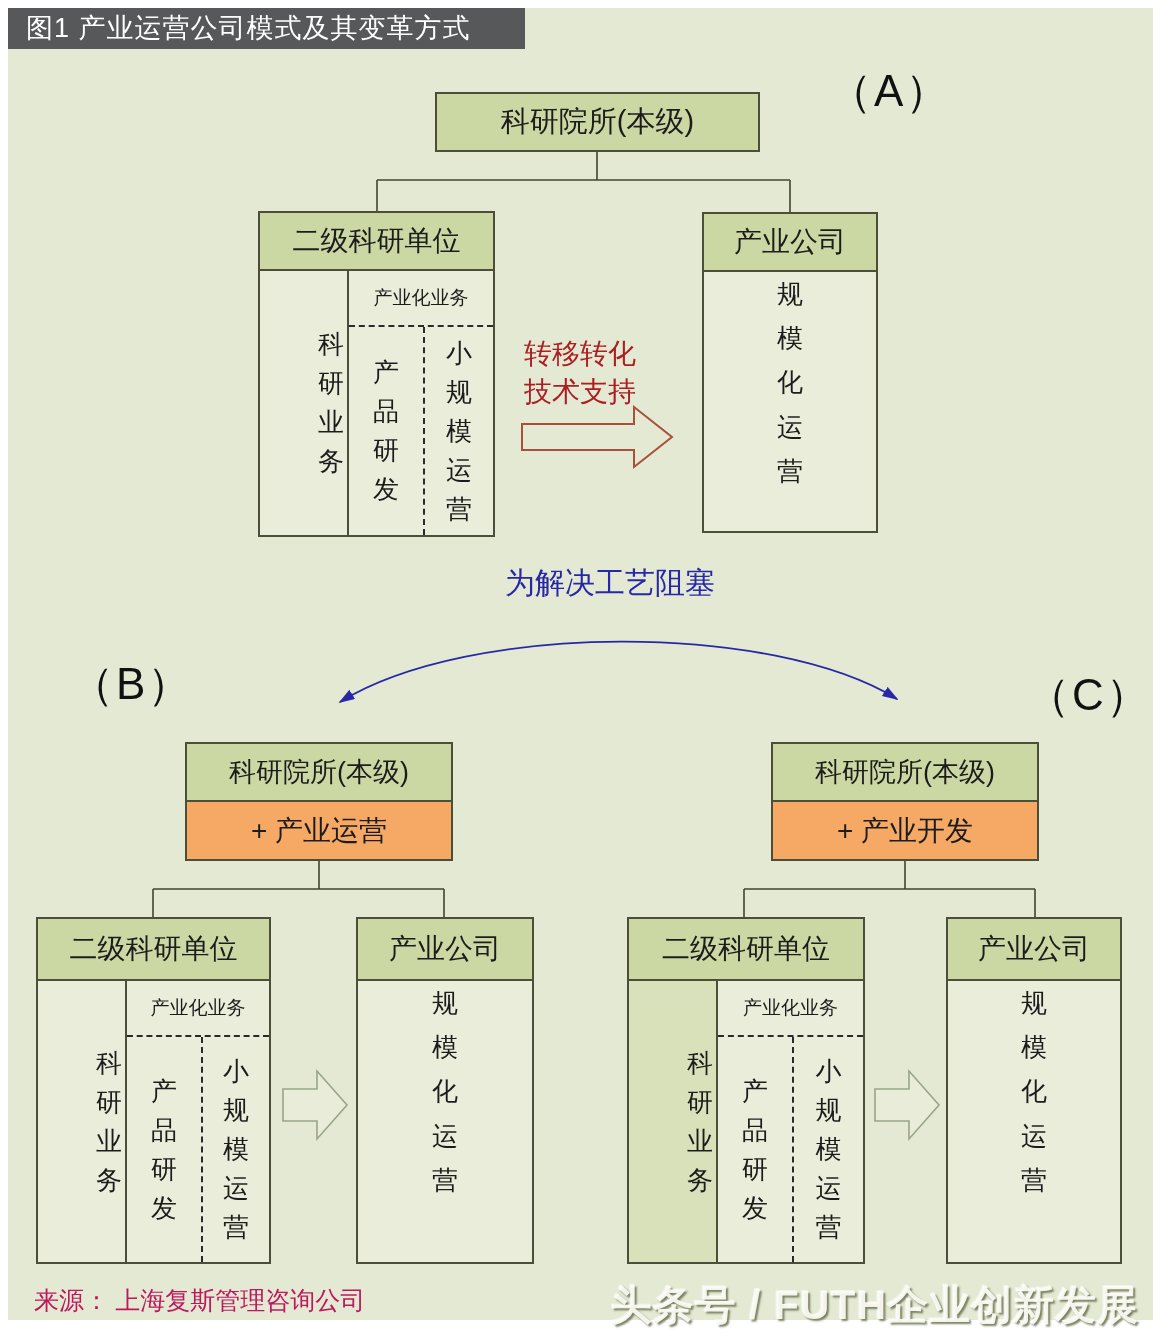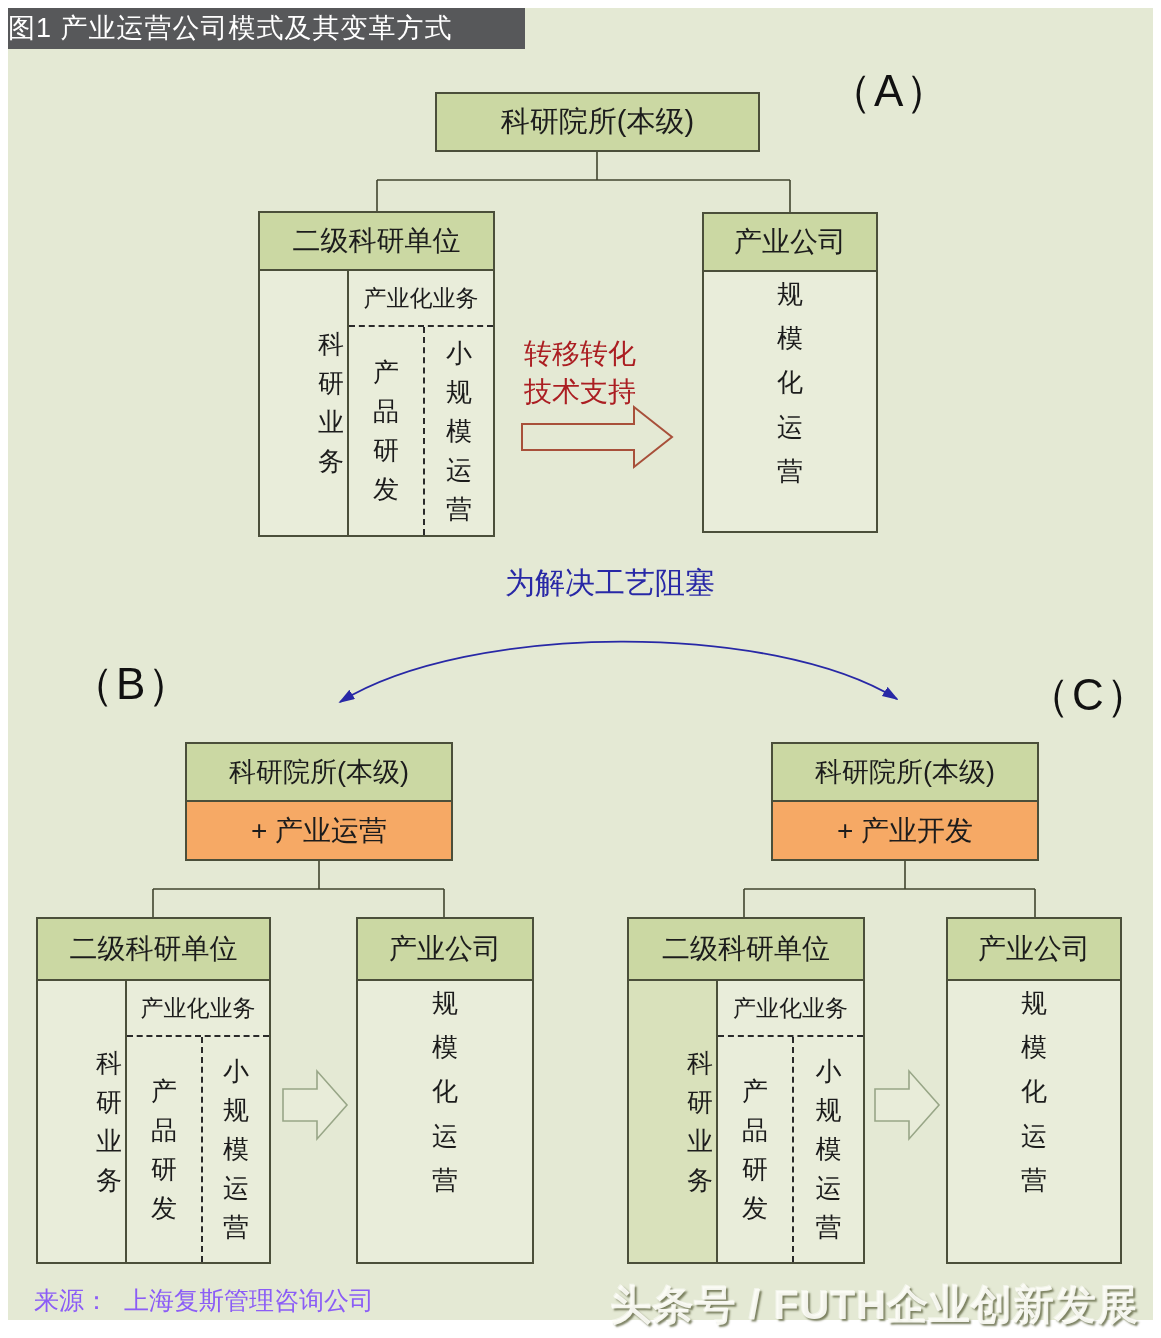--- a/index.html
+++ b/index.html
@@ -7,46 +7,46 @@
     --red:#ab1e22; --red-arrow:#a8503a; --blue:#2828a6; --line:#41452f;
     --muted-arrow:#98a687; --highlight:#d9e1bb; --border:#4b4f3a;
   }
   *{box-sizing:border-box;margin:0;padding:0}
   body{background:#fff;font-family:"Liberation Sans","DejaVu Sans",sans-serif;color:#1c1c1c}
   .page{position:relative;width:1161px;height:1338px;background:#fff;overflow:hidden}
   .panel{position:absolute;left:8px;top:8px;width:1145px;height:1312px;background:var(--bg)}
   .overlay{position:absolute;left:0;top:0;width:1161px;height:1338px}
   .abs{position:absolute}
   .title-bar{left:8px;top:8px;width:517px;height:41px;background:var(--bar);color:#fff;
-    font-size:27px;line-height:41px;letter-spacing:1px;white-space:nowrap}
+    font-size:27px;line-height:41px;padding-left:18px;letter-spacing:1px;white-space:nowrap}
   .big-label{font-size:44px;color:#111;letter-spacing:2px;white-space:nowrap}
   .gbox{background:var(--green);border:2px solid var(--border);display:flex;align-items:center;justify-content:center;
     font-size:29px;text-align:center}
   .combo{border:2px solid var(--border);display:flex;flex-direction:column}
   .combo-top{height:58px;background:var(--green);border-bottom:2px solid var(--border);
     display:flex;align-items:center;justify-content:center;font-size:27px}
   .combo-bottom{flex:1;background:var(--orange);display:flex;align-items:center;justify-content:center;font-size:28px}
   .unit-box,.company-box{border:2px solid var(--border);background:var(--body);display:flex;flex-direction:column}
   .box-header{height:58px;background:var(--green);border-bottom:2px solid var(--border);
     display:flex;align-items:center;justify-content:center;font-size:28px;flex:0 0 auto}
   .unit-body{flex:1;display:flex;min-height:0}
   .research-col{flex:0 0 89px;border-right:2px solid var(--border);display:flex;align-items:center;justify-content:flex-end}
   .col2{flex:1;display:flex;flex-direction:column;min-width:0}
-  .sub-header{height:56px;display:flex;align-items:center;justify-content:center;font-size:23px;
+  .sub-header{height:56px;display:flex;align-items:center;justify-content:center;font-size:19px;
     border-bottom:2px dashed #2a2a2a;flex:0 0 auto;white-space:nowrap}
   .sub-body{flex:1;display:flex;min-height:0}
   .product-col{flex:0 0 74px;display:flex;align-items:center;justify-content:center}
   .small-col{flex:1;border-left:2px dashed #2a2a2a;display:flex;align-items:center;justify-content:center}
   .company-body{flex:1;display:flex;align-items:flex-start;justify-content:center}
   .vtext{width:32px;font-size:26px;line-height:1.5;text-align:center;word-break:break-all;line-break:anywhere}
   .vtext-wide{line-height:1.7}
   .hl{background:var(--highlight)}
   .red-note{color:var(--red);font-size:28px;line-height:1.35;white-space:nowrap}
   .blue-note{color:var(--blue);font-size:30px;line-height:1.4;text-align:center;white-space:nowrap}
-  .footer-src{font-family:Liberation Mono, monospace;font-size:25px;color:#8b5cf6;white-space:nowrap}
+  .footer-src{font-family:Liberation Serif, serif;font-size:25px;color:#be185d;white-space:nowrap}
   .watermark{font-size:41px;font-weight:bold;color:rgba(253,253,247,0.92);white-space:nowrap;
     text-shadow:2px 2px 2px rgba(105,110,75,0.85), -1px -1px 0 rgba(255,255,255,0.5);letter-spacing:1px}
   .conn{stroke:var(--line);stroke-width:1.6;fill:none}
   .hollow-arrow{fill:#e8ecd9;stroke:var(--muted-arrow);stroke-width:1.6}
 </style>
 </head>
 <body>
 
 <div class="page">
   <div class="panel"></div>

